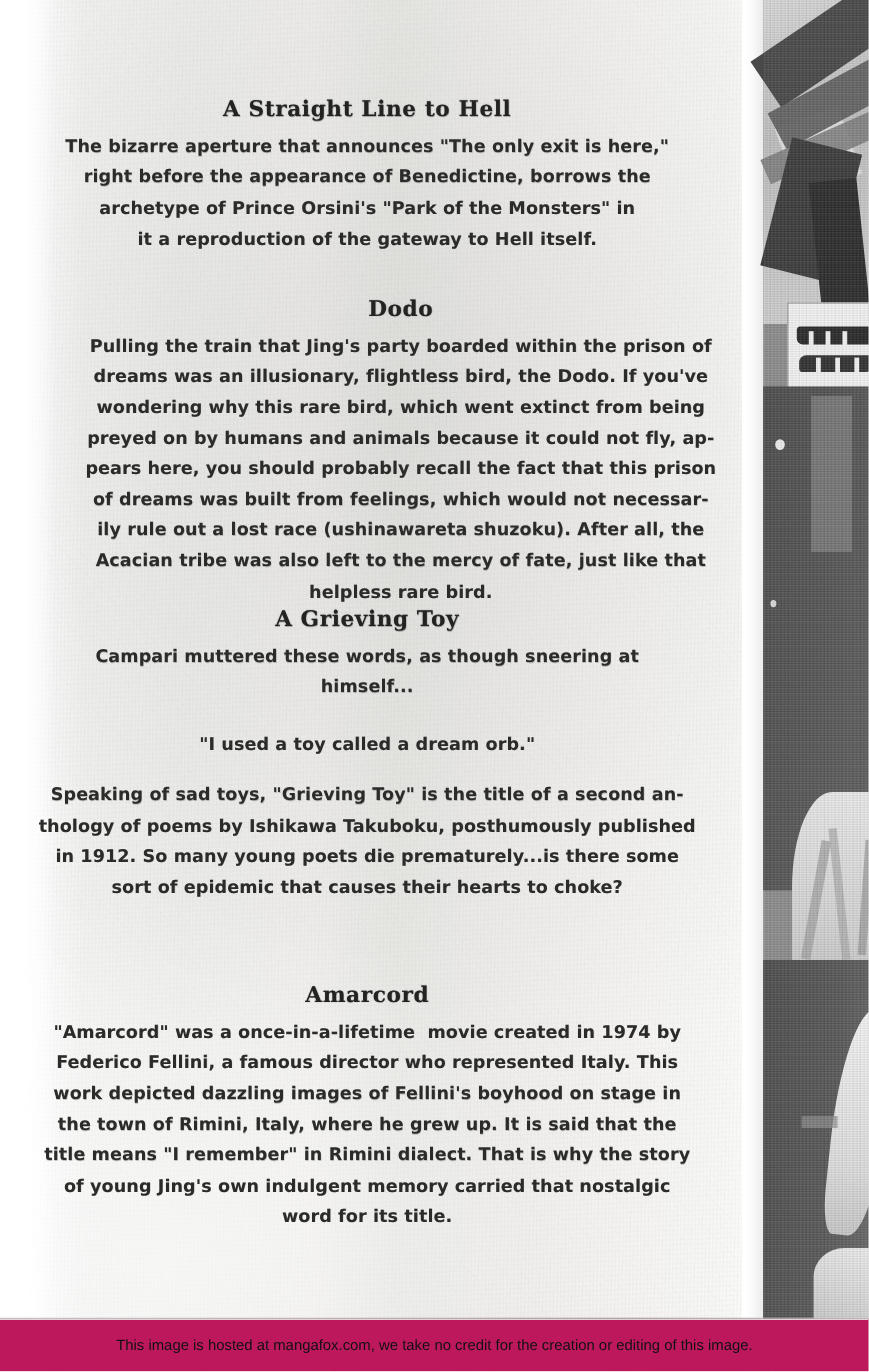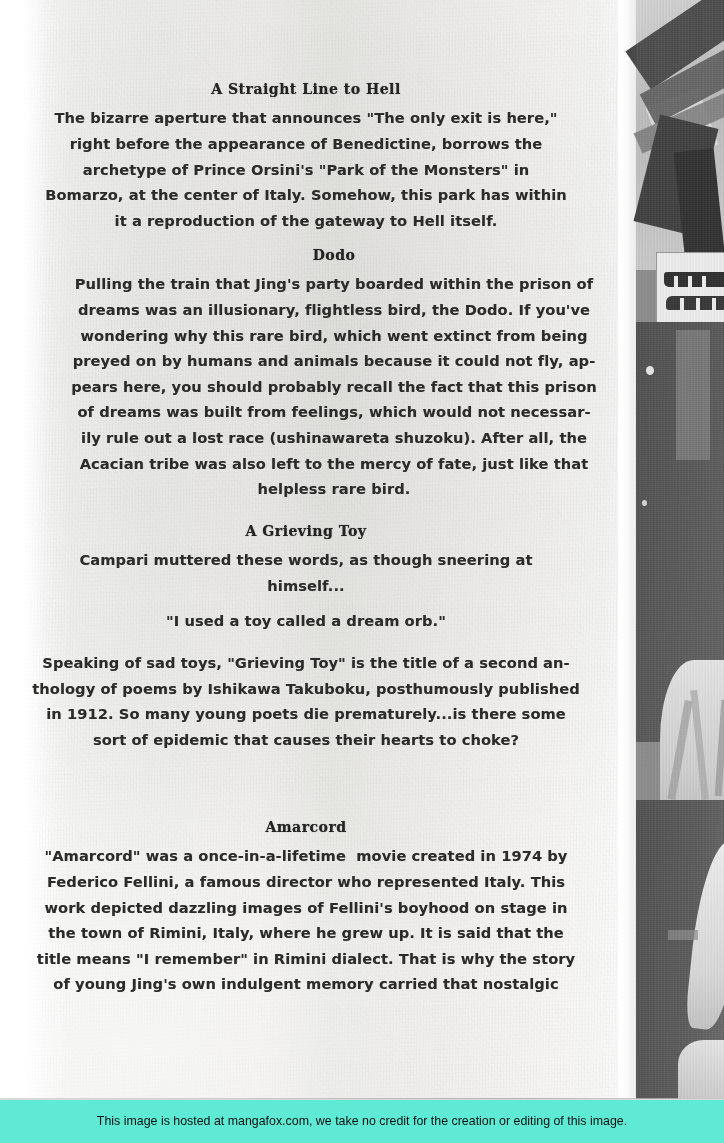--- a/index.html
+++ b/index.html
@@ -166,53 +166,53 @@
 
   .tl-section { margin: 0; }
 
   .tl-head {
     text-align: center;
     font-family: "DejaVu Serif", serif;
     font-weight: 700;
     color: #232321;
     letter-spacing: .5px;
     text-shadow: 0 0 1px rgba(40,40,40,.45), .4px .4px 0 rgba(90,90,90,.35);
-    font-size: 14px;
+    font-size: 18px;
     line-height: 1.1;
   }
 
   .tl-body {
     text-align: center;
     font-family: "DejaVu Sans", sans-serif;
     font-weight: 700;
     color: #2b2b29;
     font-size: 14.6px;
     line-height: 25.6px;
     letter-spacing: .1px;
     text-shadow: .3px .3px 0 rgba(70,70,70,.3);
   }
   .tl-body .ln { display: block; white-space: pre; }
 
   .blk-1 { position:absolute; left:0; top:82px;  width:612px; }
   .blk-2 { position:absolute; left:0; top:248px; width:612px;margin-left:28px; }
-  .blk-3 { position:absolute; left:0; top:524px; width:612px; }
+  .blk-3 { position:absolute; left:0; top:507px; width:612px; }
   .blk-3b{ position:absolute; left:0; top:608px; width:612px; }
   .blk-3c{ position:absolute; left:0; top:650px; width:612px; }
   .blk-4 { position:absolute; left:0; top:820px; width:612px; }
 
   .head-gap { height: 8px; }
 
   
   .footer {
     position: absolute;
     left: 0;
     bottom: 0;
     width: 724px;
     height: 43px;
-    background: #5eead4;
+    background: #be185d;
     border-top: 1px solid #d8d8d8;
     display: flex;
     flex-direction: column;
     align-items: center;
     justify-content: center;
     gap: 1px;
     text-align: right;
   }
   .footer-line {
     font-family: "Liberation Sans", sans-serif;
@@ -284,21 +284,20 @@
 
   <div class="content">
 
     <div class="blk-1 tl-section">
       <div class="tl-head">A Straight Line to Hell</div>
       <div class="head-gap"></div>
       <div class="tl-body">
         <span class="ln">The bizarre aperture that announces "The only exit is here,"</span>
         <span class="ln">right before the appearance of Benedictine, borrows the</span>
         <span class="ln">archetype of Prince Orsini's "Park of the Monsters" in</span>
-        <span class="ln">Bomarzo, at the center of Italy. Somehow, this park has within</span>
         <span class="ln">it a reproduction of the gateway to Hell itself.</span>
       </div>
     </div>
 
     <div class="blk-2 tl-section">
       <div class="tl-head">Dodo</div>
       <div class="head-gap"></div>
       <div class="tl-body">
         <span class="ln">Pulling the train that Jing's party boarded within the prison of</span>
         <span class="ln">dreams was an illusionary, flightless bird, the Dodo. If you've</span>
@@ -339,20 +338,21 @@
     <div class="blk-4 tl-section">
       <div class="tl-head">Amarcord</div>
       <div class="head-gap"></div>
       <div class="tl-body">
         <span class="ln">"Amarcord" was a once-in-a-lifetime  movie created in 1974 by</span>
         <span class="ln">Federico Fellini, a famous director who represented Italy. This</span>
         <span class="ln">work depicted dazzling images of Fellini's boyhood on stage in</span>
         <span class="ln">the town of Rimini, Italy, where he grew up. It is said that the</span>
         <span class="ln">title means "I remember" in Rimini dialect. That is why the story</span>
         <span class="ln">of young Jing's own indulgent memory carried that nostalgic</span>
+        <span class="ln">word for its title.</span>
       </div>
     </div>
 
   </div>
 
   <div class="footer-rule"></div>
 
   <div class="footer">
     <div class="footer-line">This image is hosted at mangafox.com, we take no credit for the creation or editing of this image.</div>
   </div>

